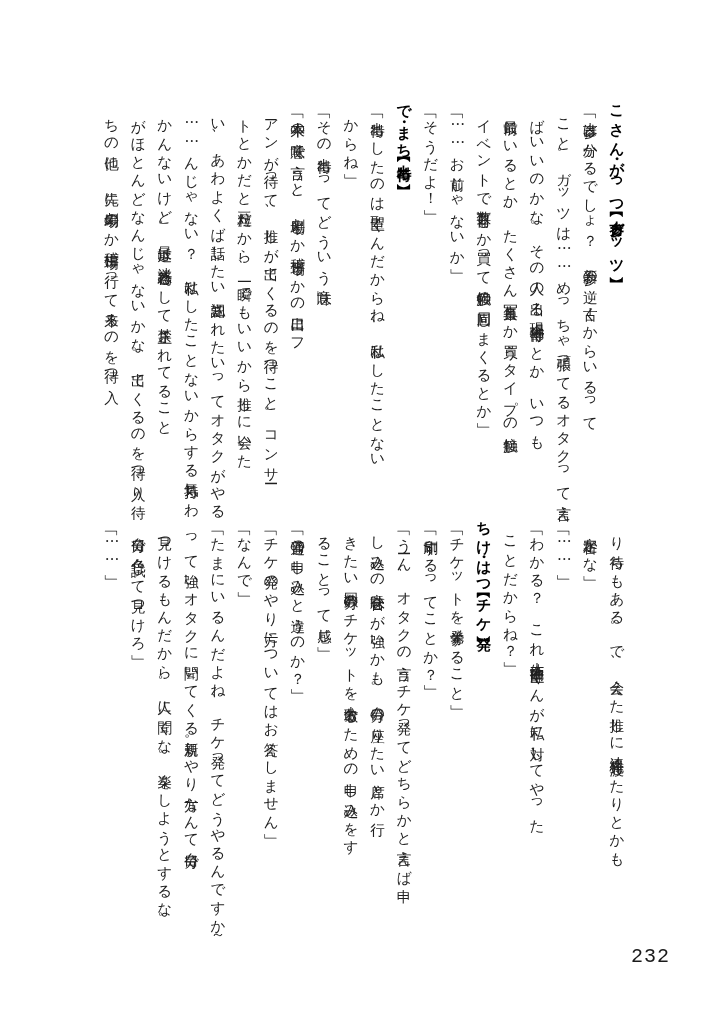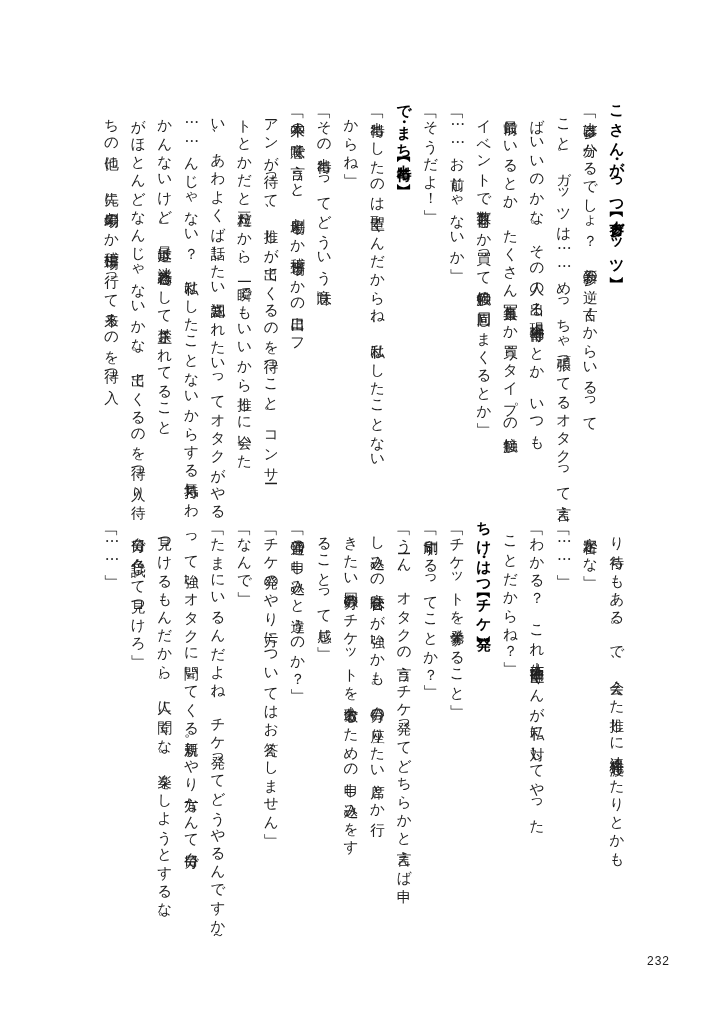--- a/index.html
+++ b/index.html
@@ -48,24 +48,24 @@
   .vcol.cont { margin-top: 14px; }
 
   
   #section-kosan  { top: 95px;  left: 92px; height: 420px; }
   #section-chike  { top: 512px; left: 92px; height: 400px; }
 
   .page-number {
     position: absolute;
     right: 55px;
     bottom: 56px;
-    font-size: 12px;
+    font-size: 20px;
     letter-spacing: 1px;
     color: #1a1a1a;
-    font-family: Liberation Sans, sans-serif;
+    font-family: Liberation Mono, monospace;
   }
 </style>
 </head>
 <body>
 
 <div class="page">
 
   <div class="vblock" id="section-kosan">
 
     <div class="vcol head">こさん・がっつ【古参ガッツ】</div>

